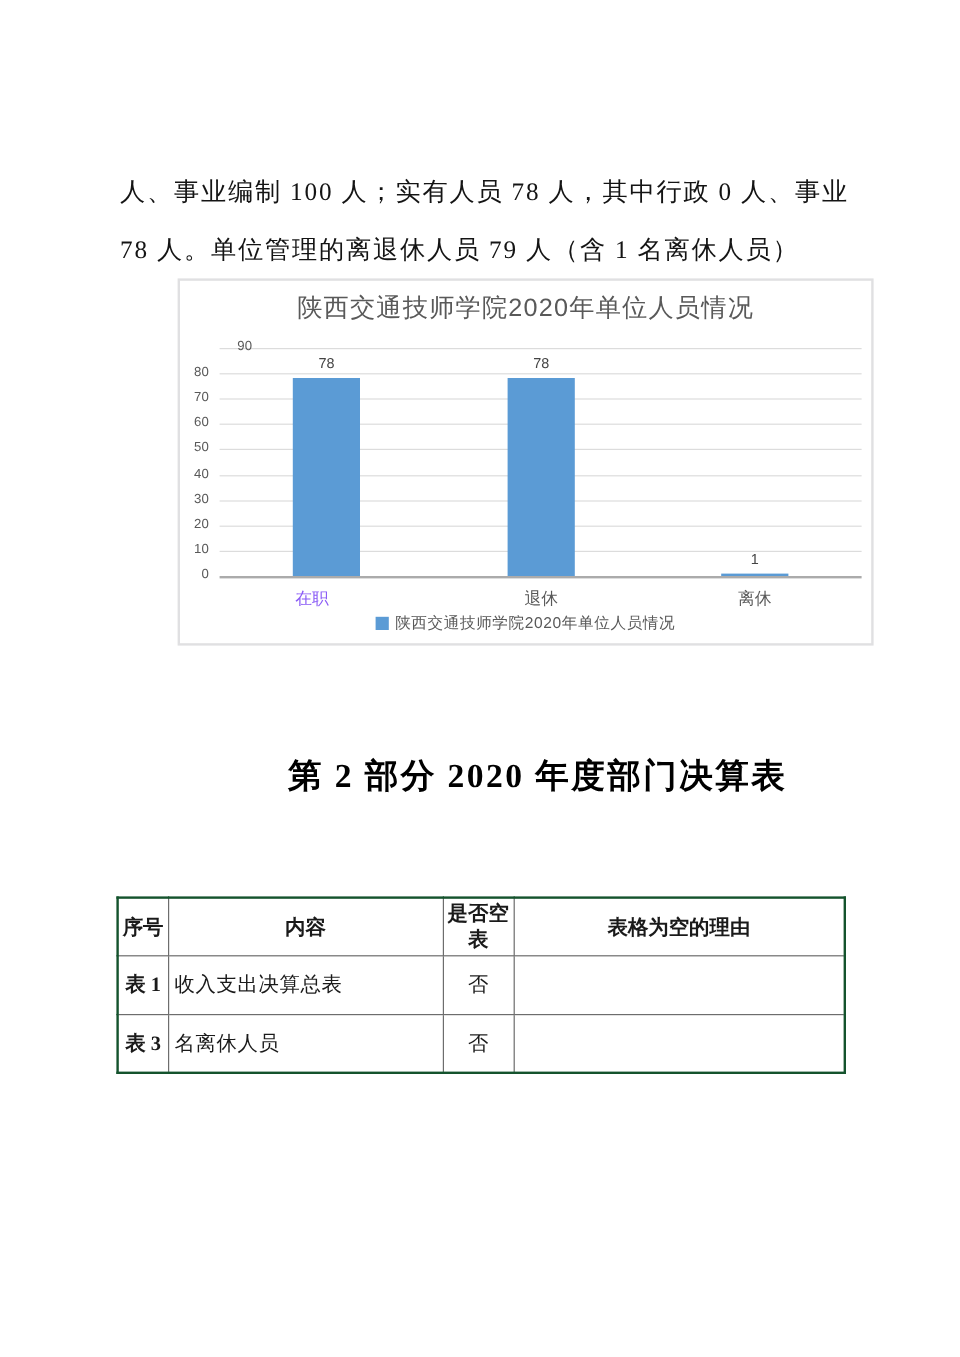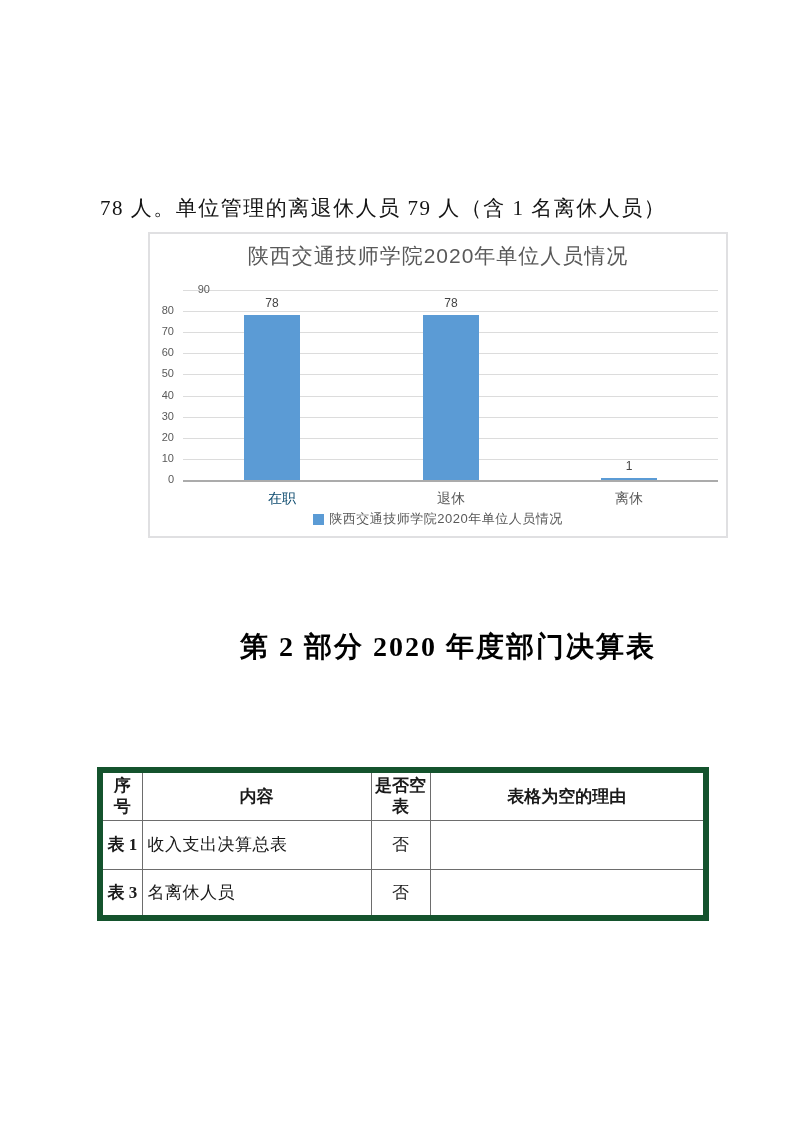--- a/index.html
+++ b/index.html
@@ -61,34 +61,35 @@
     font-size:17px; color:#1a1a1a;
   }
   .decision-table col.c-seq    { width:42px; }
   .decision-table col.c-content{ width:229px; }
   .decision-table col.c-empty  { width:59px; }
   .decision-table col.c-reason { width:276px; }
   .decision-table th, .decision-table td {
     border:1px solid #6d6d6d; padding:2px 3px; box-sizing:border-box;
     font-weight:normal;
   }
-  .decision-table { border:6px solid #14532d;margin-top:20px; }
+  .decision-table { border:2px solid #14532d; }
   .decision-table thead th {
     font-weight:bold; text-align:center; height:43px; line-height:1.25;
   }
   .decision-table tbody tr { height:49px; }
   .decision-table td.cell-seq   { text-align:center;font-weight:bold; }
   .decision-table td.cell-content { text-align:left; padding-left:5px; letter-spacing:0.5px; }
   .decision-table td.cell-empty { text-align:center; }
 </style>
 </head>
 <body>
 
 <div class="page">
 
+  <div class="body-line l1">人、事业编制 100 人；实有人员 78 人，其中行政 0 人、事业</div>
   <div class="body-line l2">78 人。单位管理的离退休人员 79 人（含 1 名离休人员）</div>
 
   <div class="chart">
     <div class="chart-title" style="color: rgb(89, 89, 89);">陕西交通技师学院2020年单位人员情况</div>
     <div id="plot-layer">
         <div class="gridline axis" style="left: 33px; width: 535px; top: 246px; background: rgb(171, 171, 171);"></div>
         <div class="ytick" style="top: 239px; color: rgb(89, 89, 89);">0</div>
         <div class="gridline" style="left: 33px; width: 535px; top: 225px; background: rgb(220, 220, 220);"></div>
         <div class="ytick" style="top: 218px; color: rgb(89, 89, 89);">10</div>
         <div class="gridline" style="left: 33px; width: 535px; top: 204px; background: rgb(220, 220, 220);"></div>
@@ -102,21 +103,21 @@
         <div class="gridline" style="left: 33px; width: 535px; top: 119px; background: rgb(220, 220, 220);"></div>
         <div class="ytick" style="top: 112px; color: rgb(89, 89, 89);">60</div>
         <div class="gridline" style="left: 33px; width: 535px; top: 98px; background: rgb(220, 220, 220);"></div>
         <div class="ytick" style="top: 91px; color: rgb(89, 89, 89);">70</div>
         <div class="gridline" style="left: 33px; width: 535px; top: 77px; background: rgb(220, 220, 220);"></div>
         <div class="ytick" style="top: 70px; color: rgb(89, 89, 89);">80</div>
         <div class="gridline" style="left: 33px; width: 535px; top: 56px; background: rgb(220, 220, 220);"></div>
         <div class="ytick" style="top: 49px; color: rgb(89, 89, 89); margin-left: 36px;">90</div>
         <div class="bar" style="left: 94px; width: 56px; top: 81px; height: 165px; background: rgb(91, 155, 213);"></div>
         <div class="bar-value" style="left: 92px; top: 62px;">78</div>
-        <div class="xtick" style="left: 72px; top: 256px; color: #0c4a6e;">在职</div>
+        <div class="xtick" style="left: 50px; top: 256px; color: #8b5cf6;">在职</div>
         <div class="bar" style="left: 273px; width: 56px; top: 81px; height: 165px; background: rgb(91, 155, 213);"></div>
         <div class="bar-value" style="left: 271px; top: 62px;">78</div>
         <div class="xtick" style="left: 241px; top: 256px; color: rgb(89, 89, 89);">退休</div>
         <div class="bar" style="left: 451px; width: 56px; top: 244px; height: 2px; background: rgb(91, 155, 213);"></div>
         <div class="bar-value" style="left: 449px; top: 225px;">1</div>
         <div class="xtick" style="left: 419px; top: 256px; color: rgb(89, 89, 89);">离休</div>
       </div>
     <div class="legend">
       <span class="legend-swatch" style="background: rgb(91, 155, 213);"></span>
       <span class="legend-label" style="color: rgb(89, 89, 89);">陕西交通技师学院2020年单位人员情况</span>

